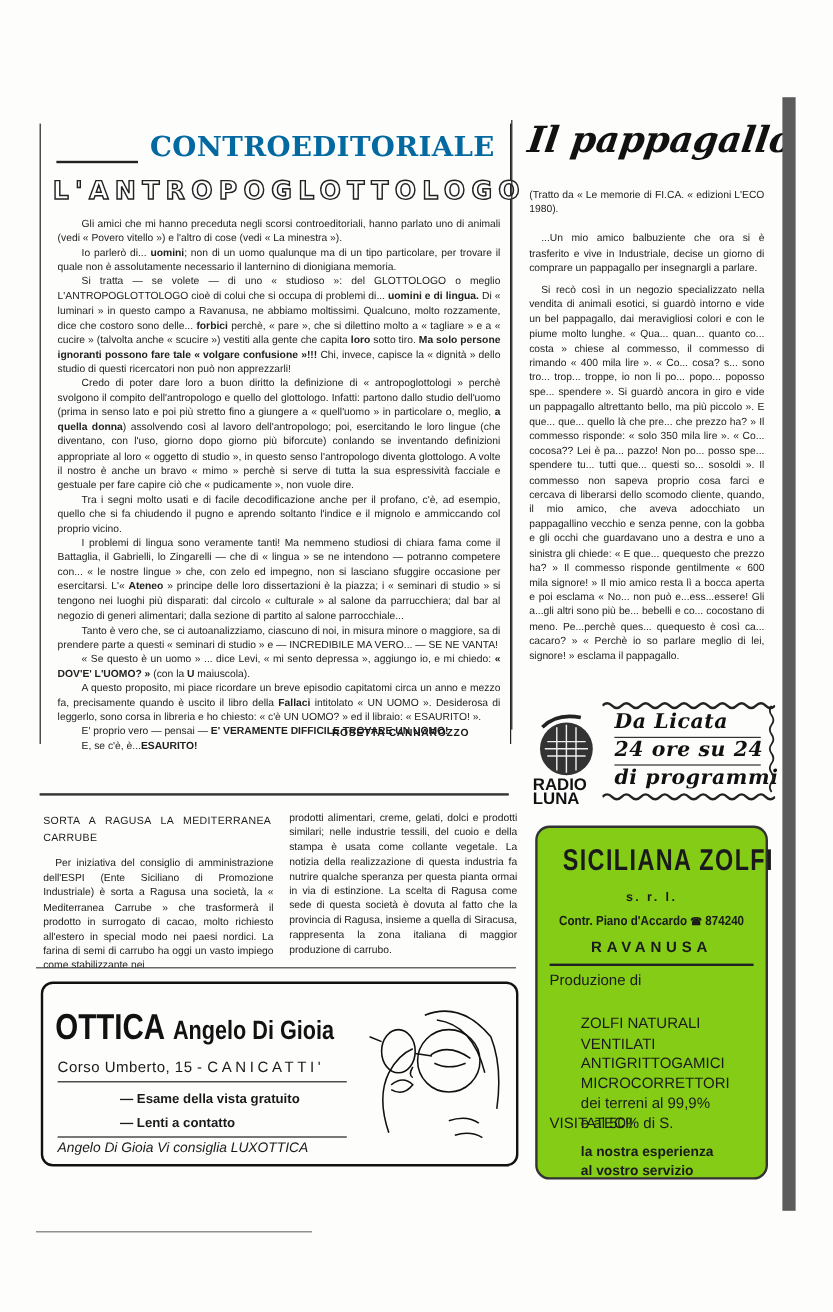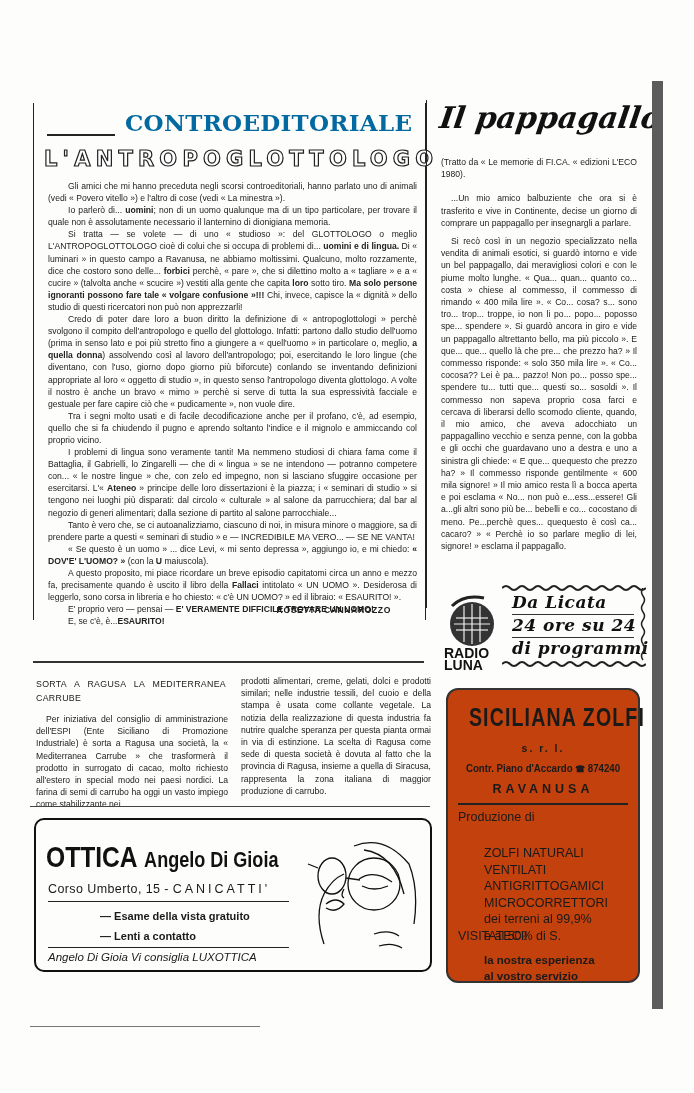--- a/index.html
+++ b/index.html
@@ -89,21 +89,21 @@
   #ott-name .med { font-size: 22px; margin-left: 8px; }
   #ott-addr { position: absolute; left: 12px; top: 62px; font-size: 12.5px; white-space: nowrap; letter-spacing: 0.4px; }
   #ott-addr .city { letter-spacing: 3px; }
   .ott-rule { position: absolute; left: 12px; width: 241px; border-top: 1.5px solid #222; }
   .ott-item { position: absolute; left: 64px; font-size: 11px; font-weight: bold; white-space: nowrap; }
   #ott-slogan { position: absolute; left: 12px; top: 131px; font-size: 11.5px; font-style: italic; white-space: nowrap; text-align: right; }
   #ott-face { position: absolute; left: 268px; top: 14px; width: 118px; height: 128px; }
 
   
   #zolfi {
-    left: 446px; top: 688px; width: 190px; height: 291px; border: 2px solid #333; border-radius: 12px; background: #c2410c;
+    left: 446px; top: 688px; width: 190px; height: 291px; border: 2px solid #333; border-radius: 12px; background: #84cc16;
   }
   #zolfi-name {
     position: absolute; left: 0; top: 13px; width: 190px; text-align: center; font-size: 25px; font-weight: bold;
     letter-spacing: 1.5px; transform: scaleX(0.78); transform-origin: center; white-space: nowrap;
   }
   #zolfi-srl { position: absolute; left: 0; top: 52px; width: 190px; text-align: center; font-size: 10.5px; font-weight: bold; letter-spacing: 2px; }
   #zolfi-addr {
     position: absolute; left: 0; top: 72px; width: 190px; text-align: center; font-size: 11px; font-weight: bold;
     white-space: nowrap; transform: scaleX(0.88); transform-origin: center;
   }
@@ -143,21 +143,21 @@
     </div>
   <div id="ed-sign">ROSETTA CANNAROZZO</div>
 </div>
 <div id="ed-bottom-rule" class="abs"></div>
 
 <div id="divider-v" class="abs"></div>
 
 <div id="pap-title" class="abs">Il pappagallo</div>
 <div id="pap-col" class="abs">
   <p>(Tratto da « Le memorie di FI.CA. « edizioni L'ECO 1980).</p>
-  <p class="ind">...Un mio amico balbuziente che ora si è trasferito e vive in Continente, decise un giorno di comprare un pappagallo per insegnargli a parlare.</p>
+  <p class="ind">...Un mio amico balbuziente che ora si è trasferito e vive in Industriale, decise un giorno di comprare un pappagallo per insegnargli a parlare.</p>
   <p class="ind" style="margin-top:6px">Si recò così in un negozio specializzato nella vendita di animali esotici, si guardò intorno e vide un bel pappagallo, dai meravigliosi colori e con le piume molto lunghe. « Qua... quan... quanto co... costa » chiese al commesso, il commesso di rimando « 400 mila lire ». « Co... cosa? s... sono tro... trop... troppe, io non li po... popo... poposso spe... spendere ». Si guardò ancora in giro e vide un pappagallo altrettanto bello, ma più piccolo ». E que... que... quello là che pre... che prezzo ha? » Il commesso risponde: « solo 350 mila lire ». « Co... cocosa?? Lei è pa... pazzo! Non po... posso spe... spendere tu... tutti que... questi so... sosoldi ». Il commesso non sapeva proprio cosa farci e cercava di liberarsi dello scomodo cliente, quando, il mio amico, che aveva adocchiato un pappagallino vecchio e senza penne, con la gobba e gli occhi che guardavano uno a destra e uno a sinistra gli chiede: « E que... quequesto che prezzo ha? » Il commesso risponde gentilmente « 600 mila signore! » Il mio amico resta lì a bocca aperta e poi esclama « No... non può e...ess...essere! Gli a...gli altri sono più be... bebelli e co... cocostano di meno. Pe...perchè ques... quequesto è così ca... cacaro? » « Perchè io so parlare meglio di lei, signore! » esclama il pappagallo.</p>
 </div>
 
 <div id="radio" class="abs">
   <svg id="radio-logo" viewBox="0 0 60 78">
     <path d="M8 14 Q20 2 40 6" stroke="#222" stroke-width="3" fill="none"></path>
     <circle cx="28" cy="32" r="22" fill="#333"></circle>
     <g stroke="#eee" stroke-width="1.2">
       <line x1="12" y1="26" x2="44" y2="26"></line>
         <line x1="10" y1="32" x2="46" y2="32"></line>

